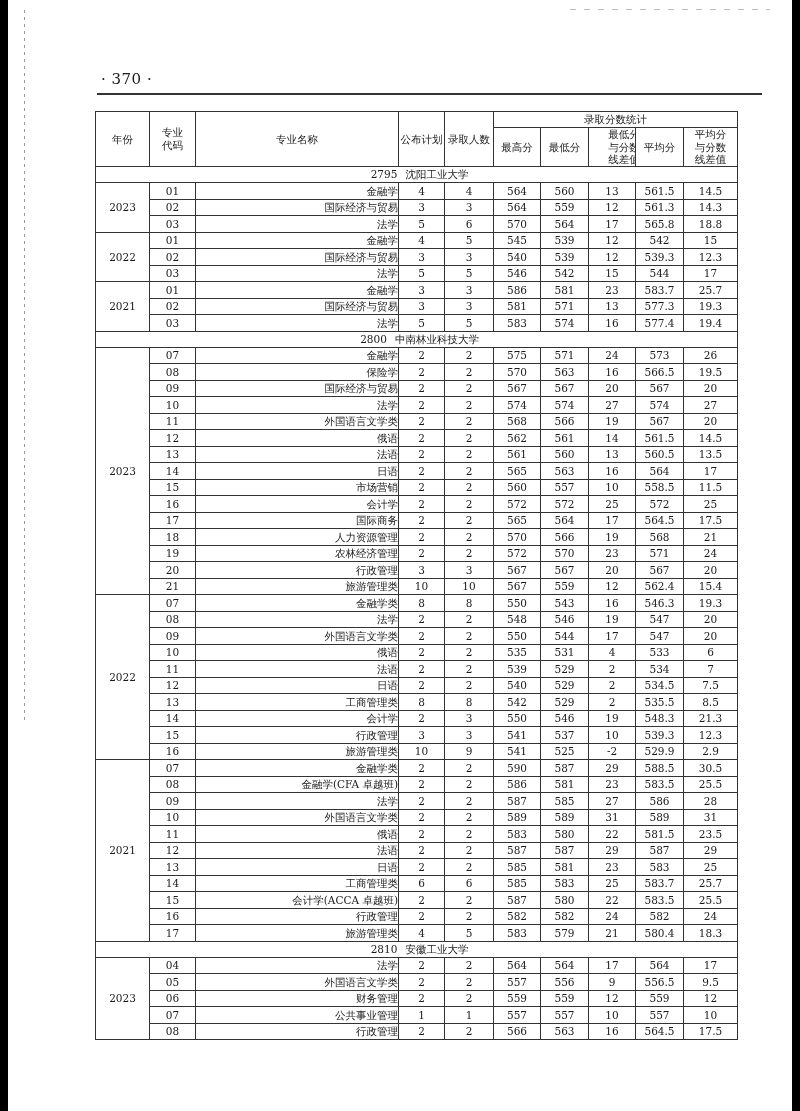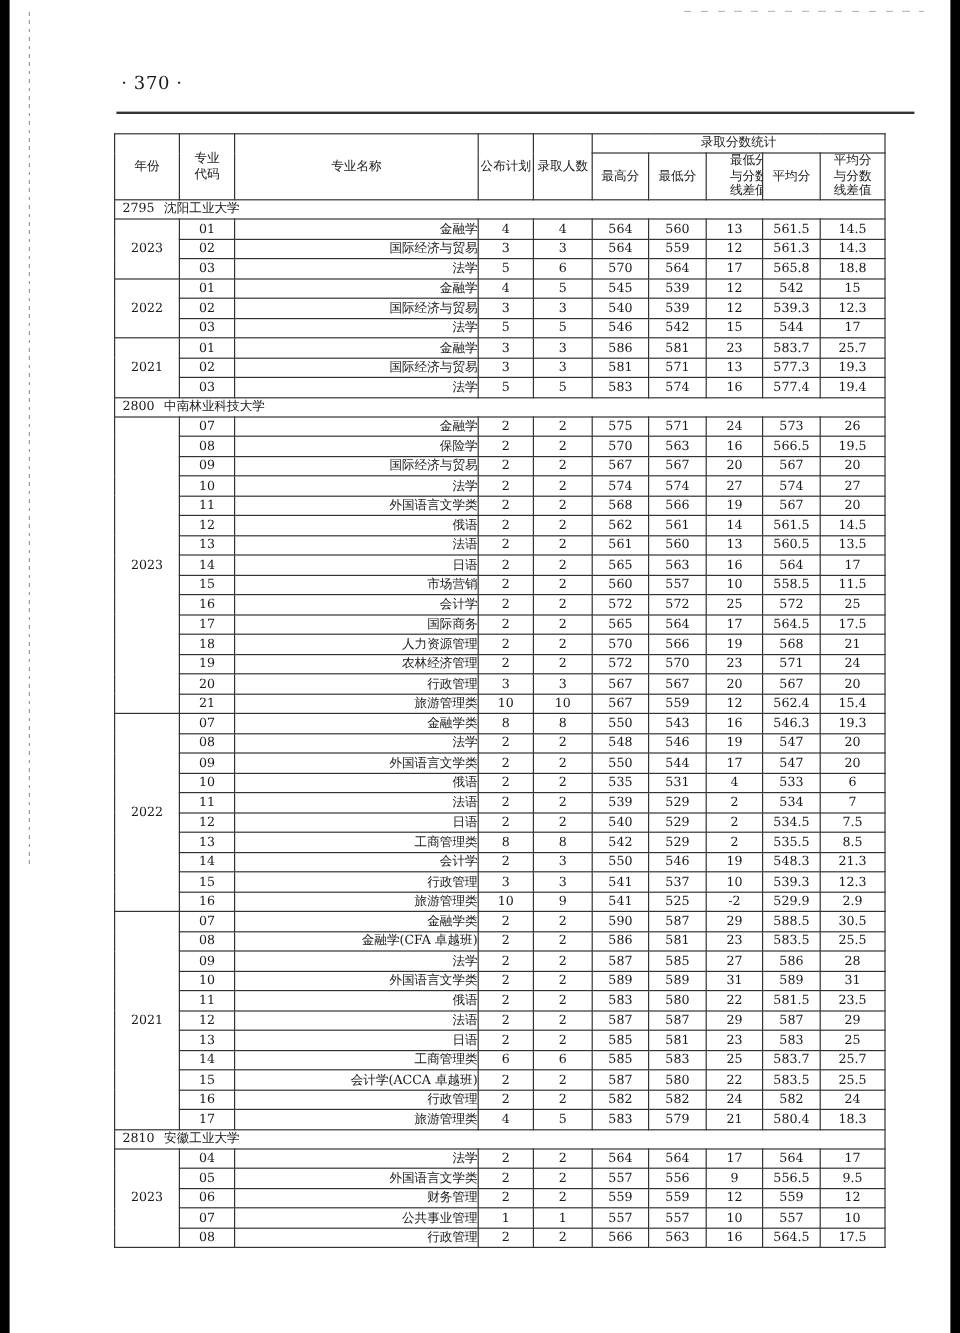--- a/index.html
+++ b/index.html
@@ -14,39 +14,39 @@
     position: absolute; left: 24px; top: 10px; width: 1px; height: 710px;
     background: repeating-linear-gradient(to bottom, #555 0 3px, transparent 3px 7px);
     opacity: .6;
   }
   .scan-dots-top {
     position: absolute; top: 9px; left: 570px; width: 200px; height: 1px;
     background: repeating-linear-gradient(to right, #777 0 6px, transparent 6px 14px);
     opacity: .5;
   }
   .page-header {
-    position: absolute; left: 97px; top: 60px; width: 665px; height: 22px;
+    position: absolute; left: 97px; top: 70px; width: 665px; height: 22px;
   }
   .page-number { position: absolute; left: 4px; top: 0; font-size: 15px; letter-spacing: .5px; }
   .chapter-title { position: absolute; left: 0; right: 0; top: 0; text-align: center; font-size: 15px; letter-spacing: 1px; }
   .header-rule { position: absolute; left: 97px; top: 93px; width: 665px; height: 0; border-top: 2px solid #333; }
 
   table.stats {
     position: absolute; left: 95px; top: 111px; width: 632px;
     border-collapse: collapse; table-layout: fixed;
     font-size: 10.5px; line-height: 1;
   }
   table.stats td, table.stats th {
     border: 1px solid #333; padding: 0; text-align: center; vertical-align: middle;
     font-weight: normal; overflow: hidden; white-space: nowrap;
   }
   table.stats thead th { font-size: 10.5px; line-height: 1.2; }
   table.stats tr.head-top th { height: 15px; }
   table.stats tr.head-bot th { height: 38px; }
-  table.stats tr.uni td { text-align: left; padding-left: 6px; height: 15px; }
+  table.stats tr.uni td { text-align: center; padding-left: 6px; height: 15px; }
   table.stats tbody tr.row td { height: 15.5px; }
   table.stats td.name { text-align: right; padding-left: 7px; }
   table.stats td.year { font-size: 10.5px; }
   .uni-code { margin-right: 8px; }
 </style>
 </head>
 <body>
 
 <div class="edge-left"></div>
 <div class="edge-right"></div>

